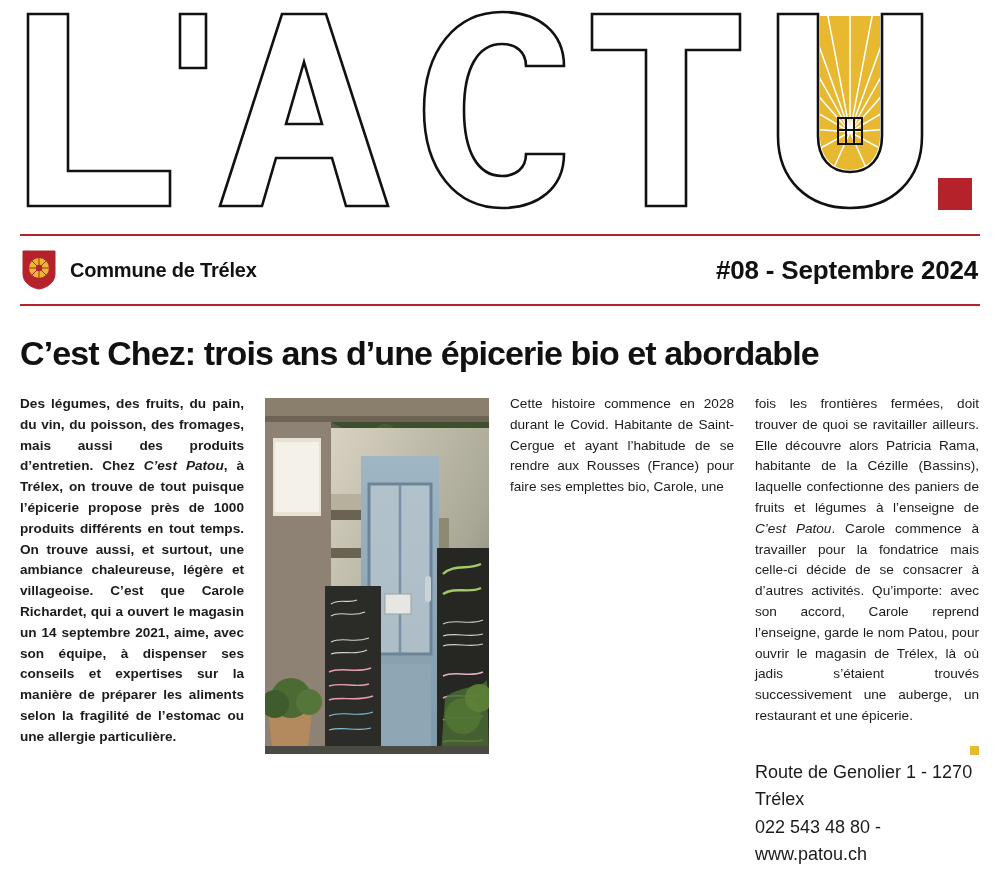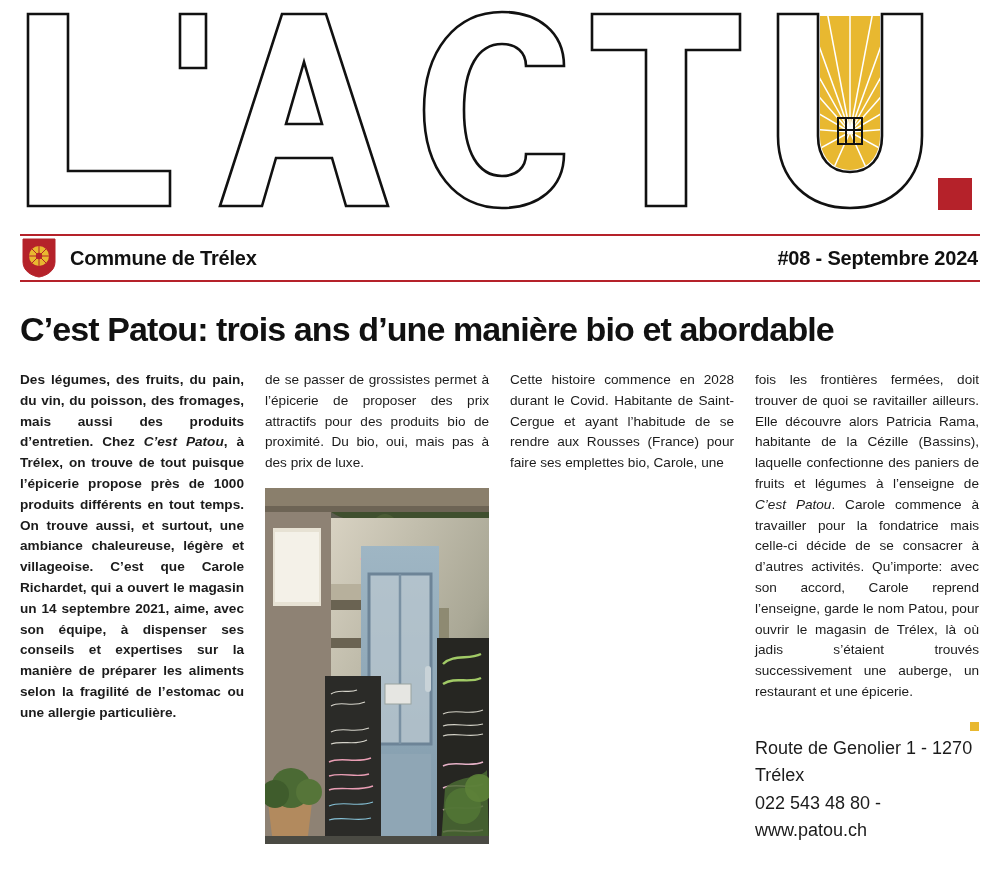--- a/index.html
+++ b/index.html
@@ -24,35 +24,35 @@
     margin-top: 6px;
   }
   .masthead-svg { display: block; }
 
   
   .commune-bar {
     display: flex;
     align-items: center;
     border-top: 2px solid #b5222a;
     border-bottom: 2px solid #b5222a;
-    height: 48px;
+    height: 72px;
     margin-top: 10px;
     padding: 0 2px;
   }
   .crest { width: 34px; height: 40px; flex: 0 0 34px; }
   .commune-name {
     font-size: 20px;
     font-weight: bold;
     letter-spacing: -0.2px;
     margin-left: 14px;
     color: #111;
   }
   .issue {
     margin-left: auto;
-    font-size: 20px;
+    font-size: 26px;
     font-weight: bold;
     color: #111;
     letter-spacing: -0.2px;
   }
 
   
   .headline {
     font-size: 34px;
     font-weight: bold;
     letter-spacing: -0.9px;
@@ -176,30 +176,29 @@
           <line x1="17" y1="18" x2="10" y2="25"></line>
         <line x1="17" y1="18" x2="7" y2="18"></line>
           <line x1="17" y1="18" x2="10" y2="11"></line>
       </g>
       <circle cx="17" cy="18" r="3.2" fill="#b5222a"></circle>
     </svg>
     <div class="commune-name">Commune de Trélex</div>
     <div class="issue">#08 - Septembre 2024</div>
   </div>
 
-  <h1 class="headline">C’est Patou: trois ans d’une manière bio et abordable</h1>
+  <h1 class="headline">C’est Chez: trois ans d’une épicerie bio et abordable</h1>
 
   <div class="columns">
 
     <div class="col">
       <p class="bold"><span>Des légumes, des fruits, du pain, du vin, du poisson, des fromages, mais aussi des produits d’entretien. Chez </span><em>C’est Patou</em><span>, à Trélex, on trouve de tout puisque l’épicerie propose près de 1000 produits différents en tout temps. On trouve aussi, et surtout, une ambiance chaleureuse, légère et villageoise. C’est que Carole Richardet, qui a ouvert le magasin un 14 septembre 2021, aime, avec son équipe, à dispenser ses conseils et expertises sur la manière de préparer les aliments selon la fragilité de l’estomac ou une allergie particulière.</span></p>
     </div>
 
     <div class="col">
-      <p><span>de se passer de grossistes permet à l’épicerie de proposer des prix attractifs pour des produits bio de proximité. Du bio, oui, mais pas à des prix de luxe.</span></p>
       <div class="photo">
         <svg width="224" height="356" viewBox="0 0 224 356" xmlns="http://www.w3.org/2000/svg">
           <defs>
             <linearGradient id="doorg" x1="0" y1="0" x2="0" y2="1">
               <stop offset="0%" stop-color="#9fb6c4"></stop>
               <stop offset="100%" stop-color="#7f99aa"></stop>
             </linearGradient>
             <linearGradient id="glassg" x1="0" y1="0" x2="1" y2="1">
               <stop offset="0%" stop-color="#d8d2c2"></stop>
               <stop offset="60%" stop-color="#a9a795"></stop>

